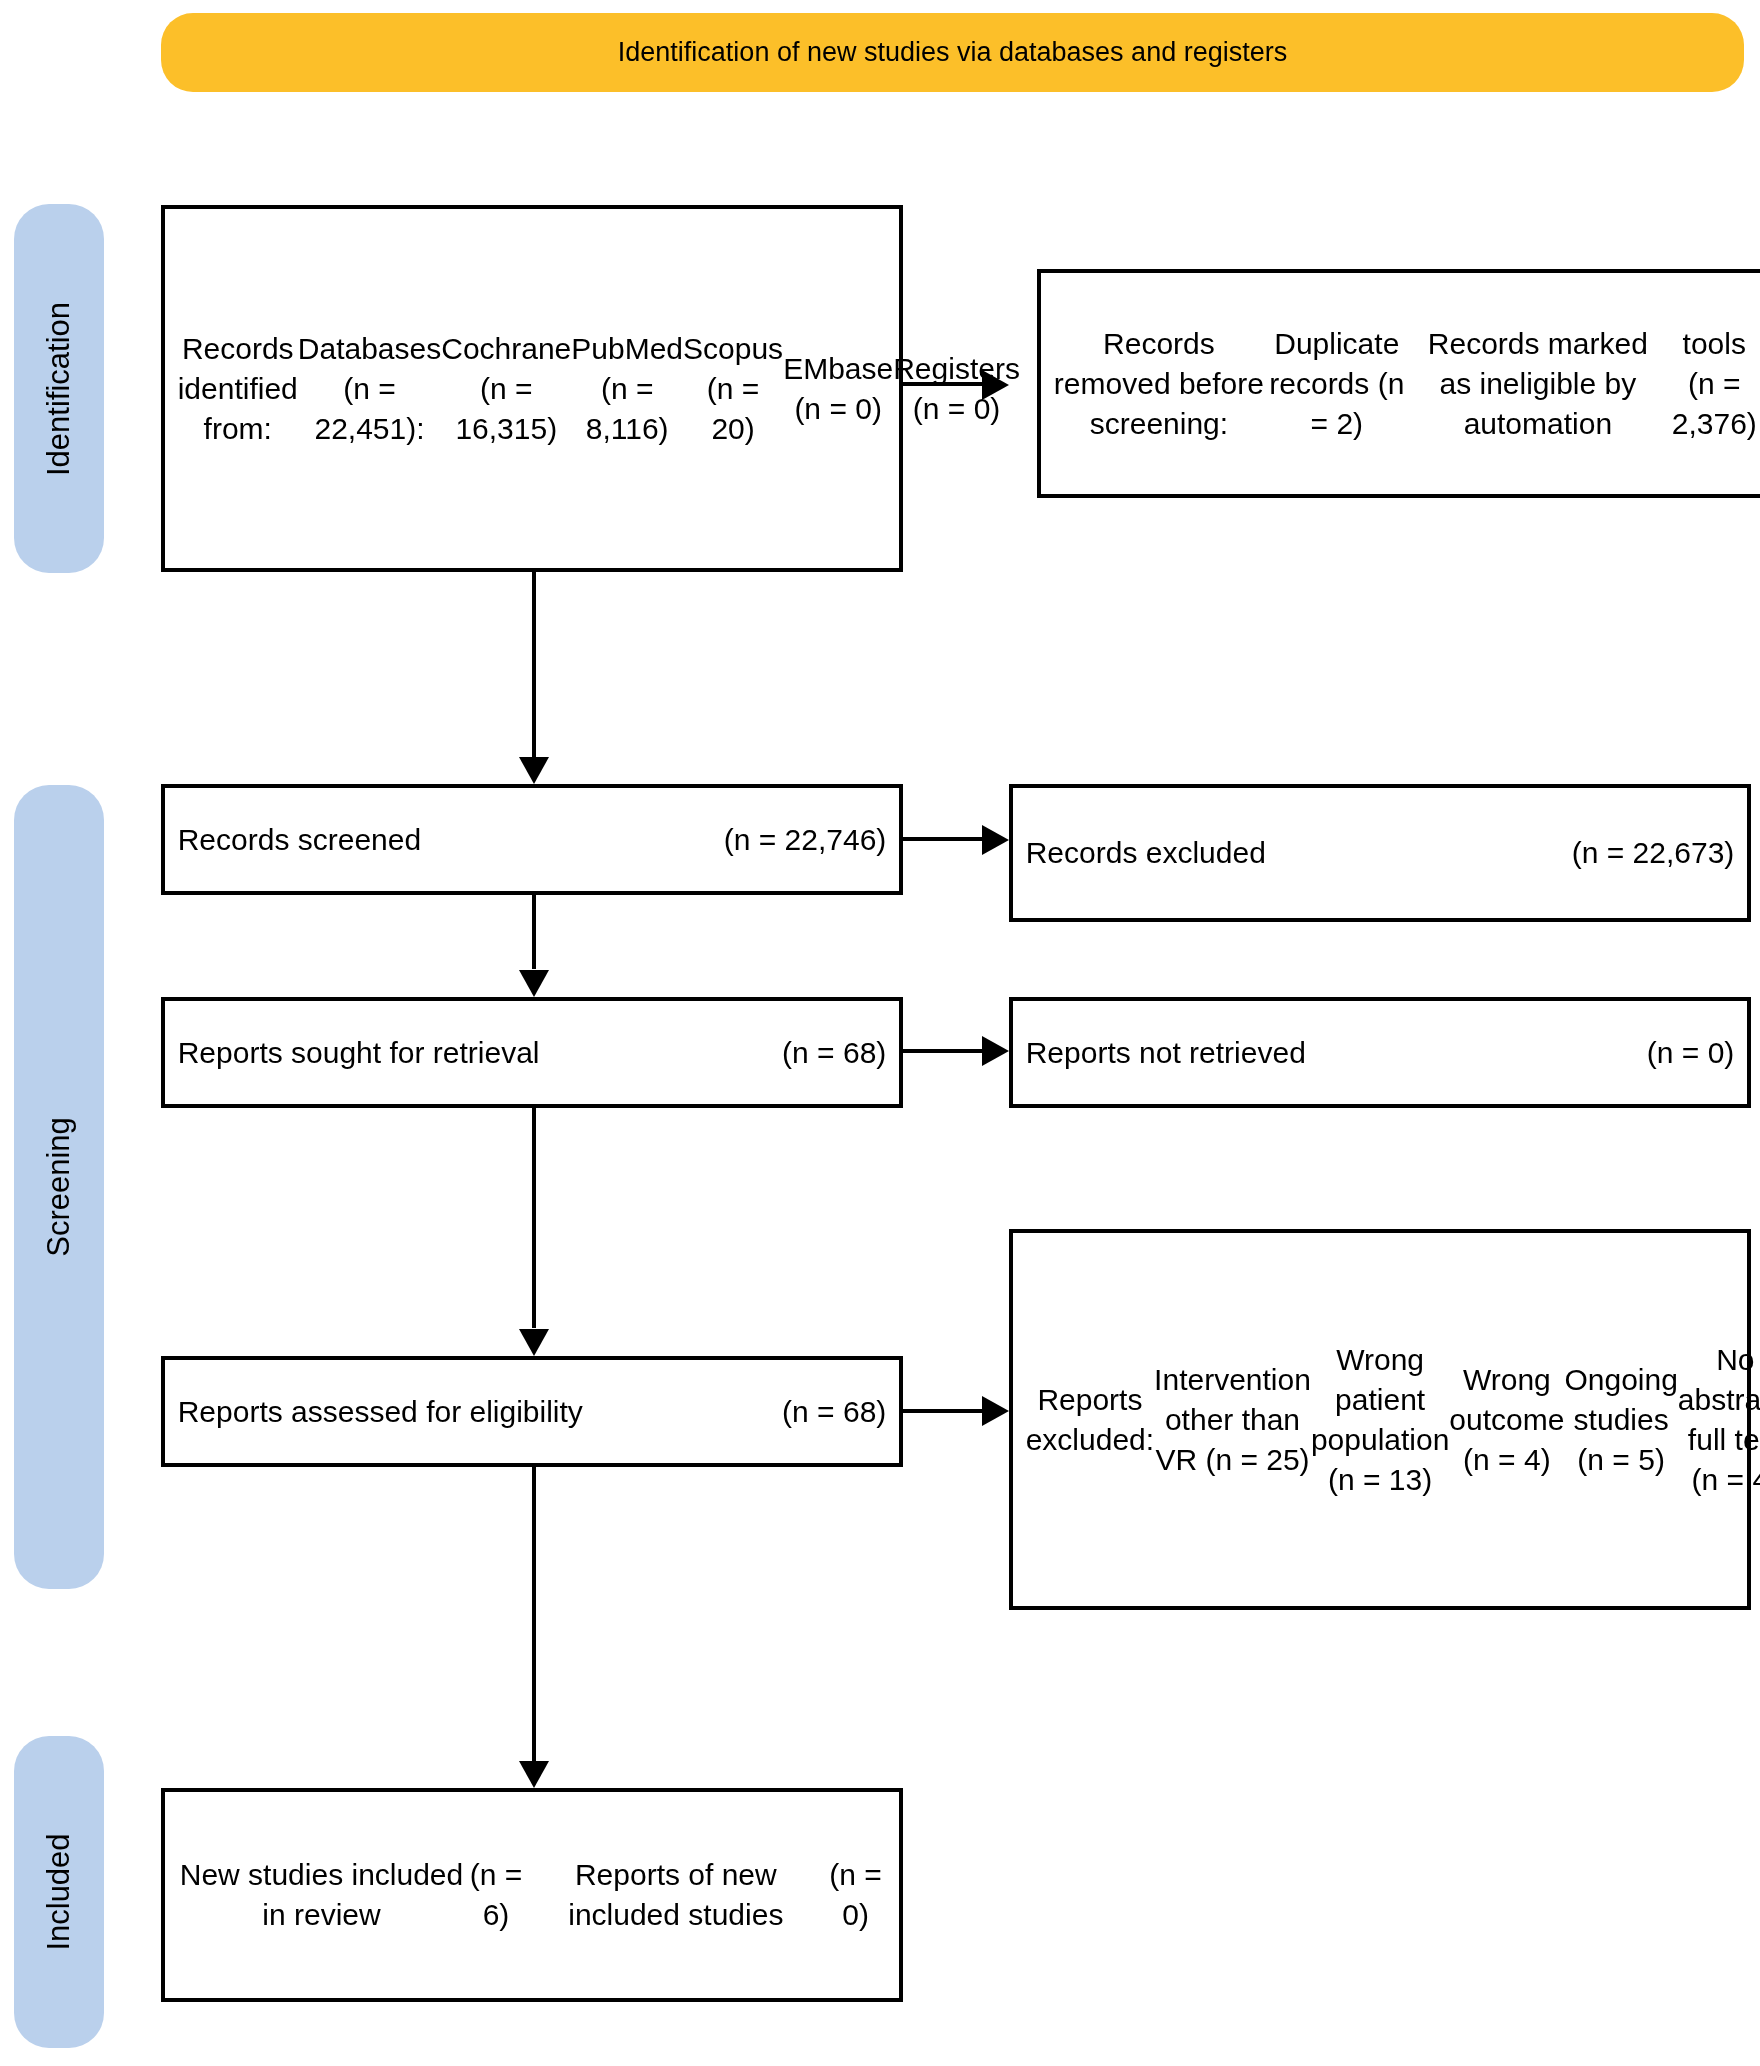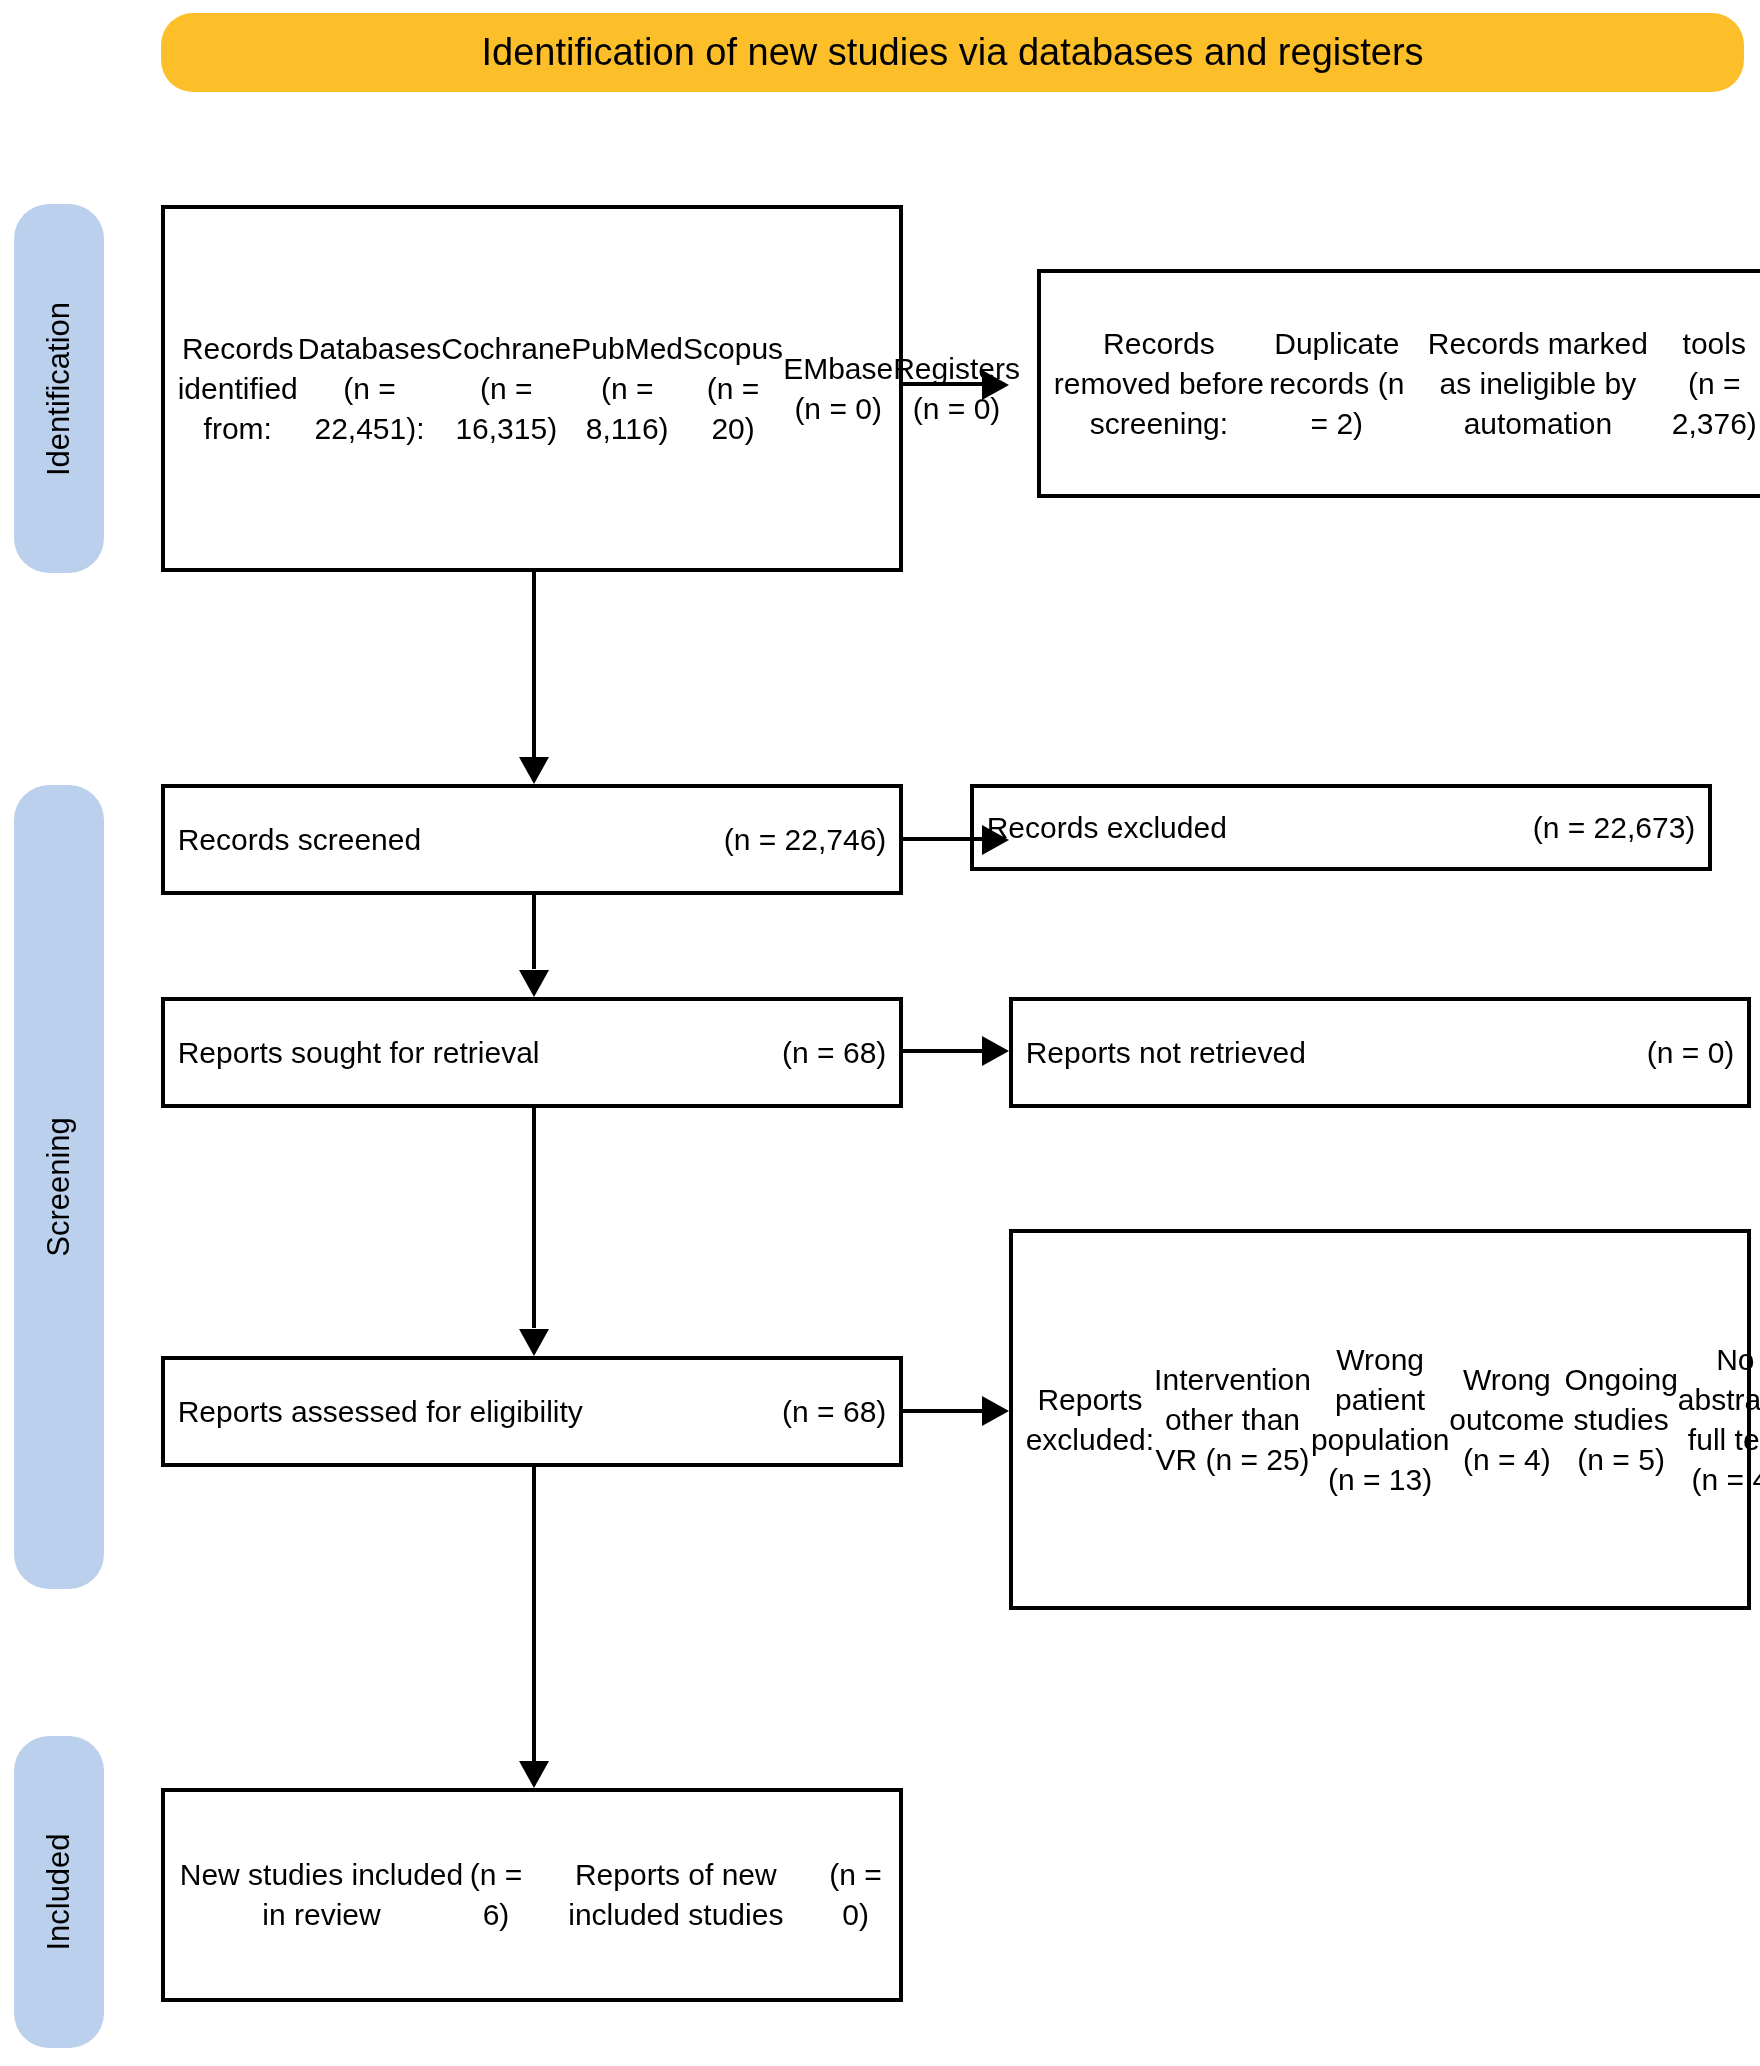--- a/index.html
+++ b/index.html
@@ -10,21 +10,21 @@
     background: #ffffff;
     font-family: "Liberation Sans", "DejaVu Sans", sans-serif;
     color: #000000;
   }
   .header-pill {
     position: absolute;
     left: 161px; top: 12.7px; width: 1583px; height: 79px;
     background: #FCBF29;
     border-radius: 32px;
     display: flex; align-items: center; justify-content: center;
-    font-size: 38px;
+    font-size: 27px;
   }
   .stage-pill {
     position: absolute;
     left: 14px; width: 90px;
     background: #BAD0EC;
     border-radius: 35px;
   }
   .stage-text {
     position: absolute;
     top: 50%; left: 50%;
@@ -55,21 +55,21 @@
   .head-down {
     position: absolute; width: 0; height: 0;
     border-left: 15px solid transparent;
     border-right: 15px solid transparent;
     border-top: 27px solid #000000;
   }
   
   #box-records-identified { left: 161px;  top: 205px;  width: 742px; height: 367px; }
   #box-records-removed    { left: 1009px; top: 269px;  width: 742px; height: 229px; margin-left: 28px; }
   #box-records-screened   { left: 161px;  top: 784px; width: 742px; height: 111px; }
-  #box-records-excluded   { left: 970px; top: 784px; width: 742px; height: 87px; gap: 6px; }
+  #box-records-excluded   { left: 1009px; top: 784px; width: 742px; height: 138px; gap: 6px; }
   #box-reports-sought     { left: 161px;  top: 997px; width: 742px; height: 111px; }
   #box-reports-not-retrieved { left: 1009px; top: 997px; width: 742px; height: 111px; }
   #box-reports-assessed   { left: 161px;  top: 1356px; width: 742px; height: 111px; }
   #box-reports-excluded   { left: 1009px; top: 1229px; width: 742px; height: 381px; }
   #box-new-studies        { left: 161px;  top: 1788px; width: 742px; height: 214px; }
   
   #stage-identification { top: 204px;  height: 369px; }
   #stage-screening      { top: 785px; height: 804px; }
   #stage-included       { top: 1736px; height: 312px; }
 </style>

